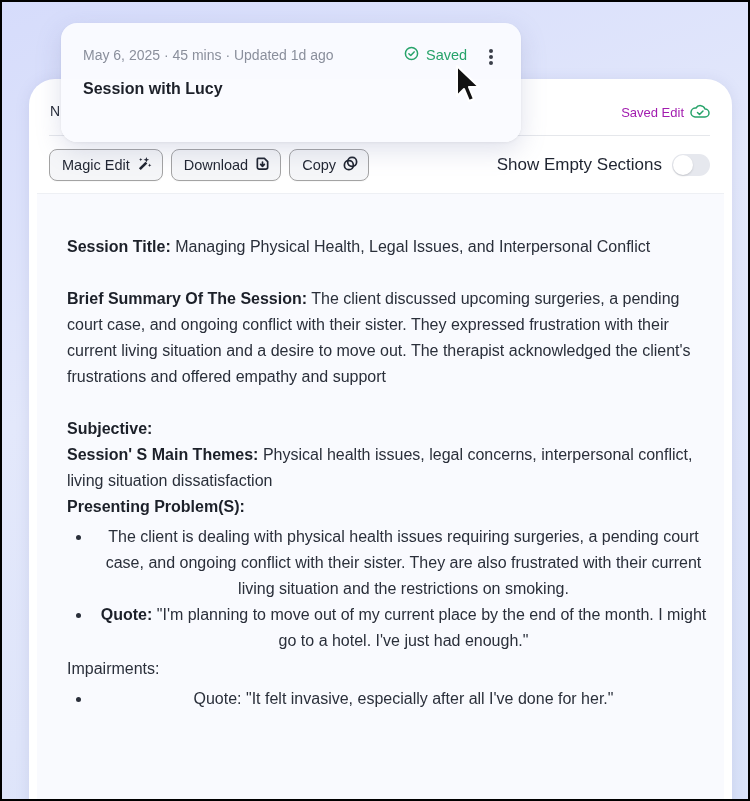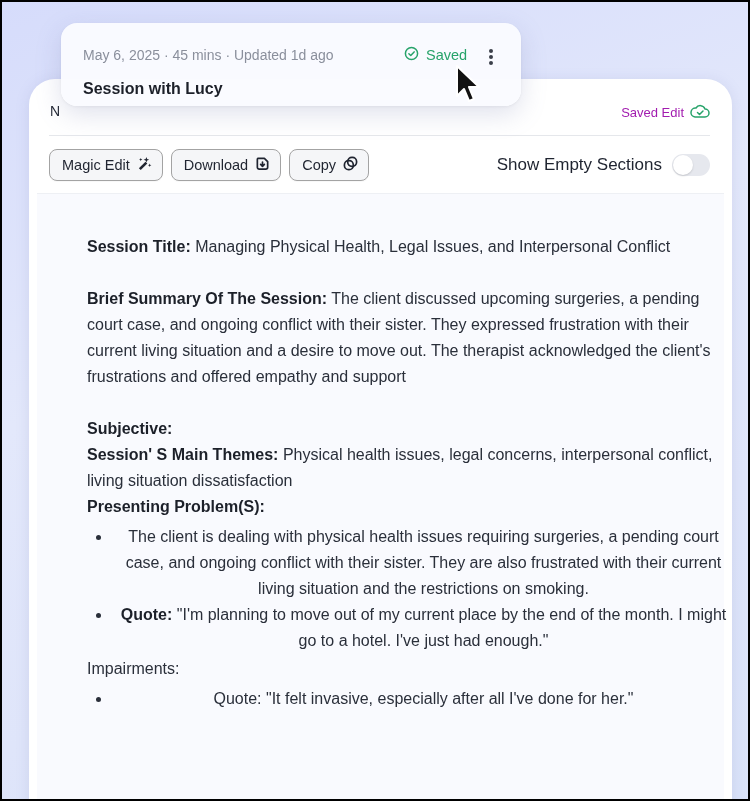--- a/index.html
+++ b/index.html
@@ -58,33 +58,33 @@
       position: absolute; left: 1px; top: 1px; width: 20px; height: 20px; border-radius: 50%;
       background: #fff; box-shadow: 0 1px 2px rgba(0,0,0,0.15);
     }
     .content-area {
       position: absolute; left: 8px; right: 8px; top: 114px; bottom: 0;
       background: #f9fafe;
       border-top: 1px solid #eef0f4;
     }
     .content {
       position: absolute; left: 30px; top: 40px; width: 650px;
-      font-size: 16px; line-height: 26px; color: #2a2f3a; margin-left: 20px;
+      font-size: 16px; line-height: 26px; color: #2a2f3a;
     }
     .content b { color: #1c2029; }
     .content p { margin: 0; }
     .gap { height: 26px; }
     .content ul { list-style: none; margin: 4px 0 2px 0; }
     .content li { position: relative; padding-left: 23px; margin-bottom: 0; text-align: center; }
     .content li::before {
       content: ""; position: absolute; left: 9px; top: 11px;
       width: 5px; height: 5px; border-radius: 50%; background: #2a2f3a;
     }
     .popup {
-      position: absolute; left: 59px; top: 21px; width: 460px; height: 83px;
+      position: absolute; left: 59px; top: 21px; width: 460px; height: 119px;
       background: rgba(250,251,255,0.97);
       border-radius: 16px;
       box-shadow: 0 8px 26px rgba(110,120,170,0.22), 0 1px 3px rgba(0,0,0,0.05);
     }
     .popup .meta {
       position: absolute; left: 22px; top: 24px;
       font-size: 14px; color: #8a8f9c;
     }
     .popup .title {
       position: absolute; left: 22px; top: 57px;

